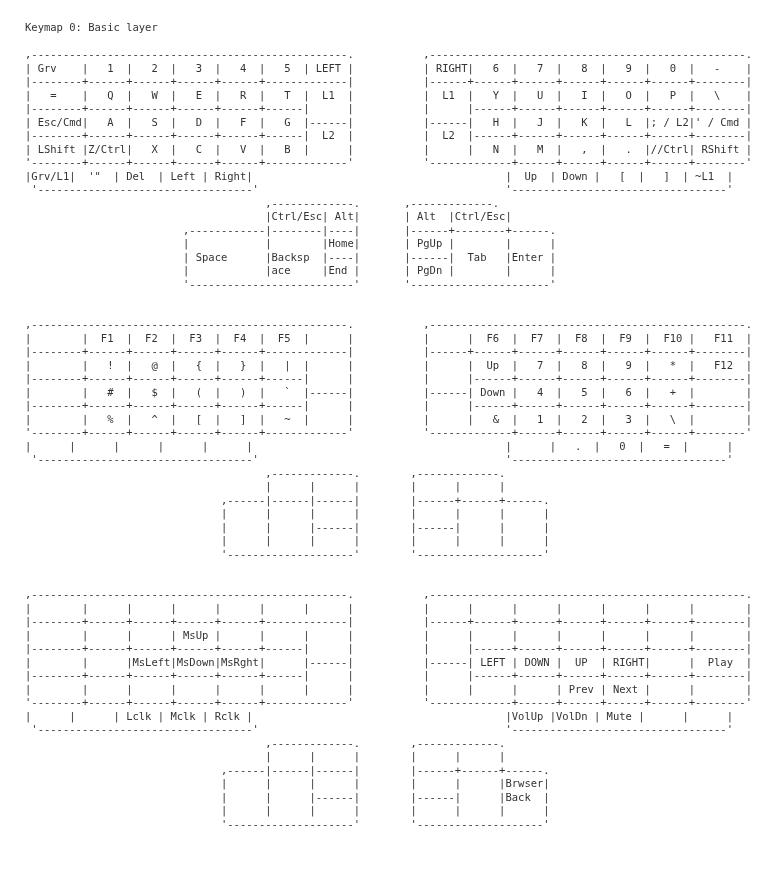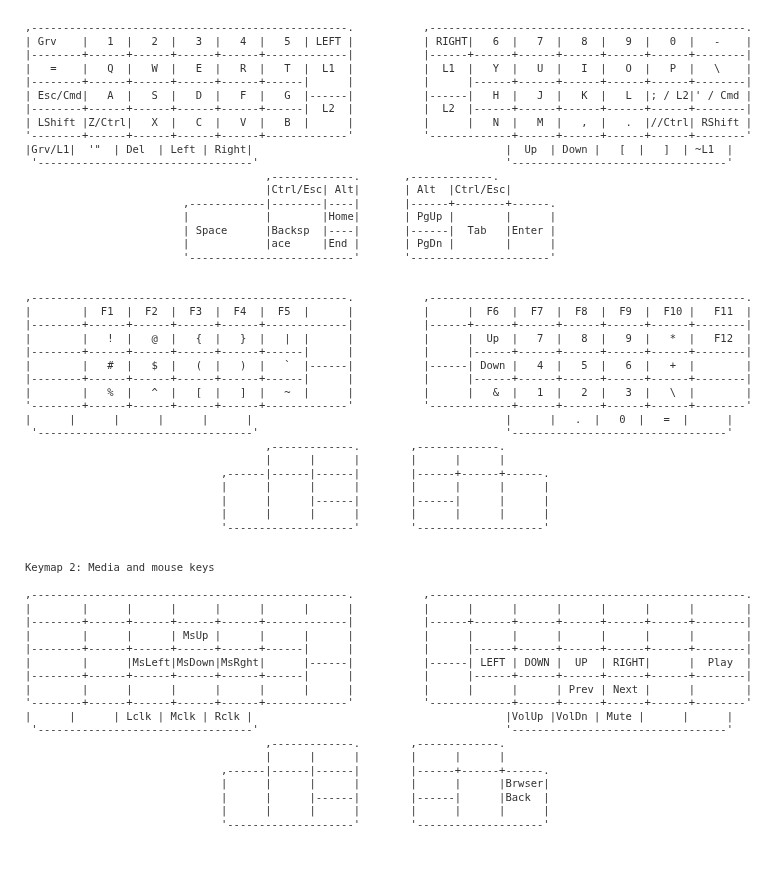--- a/index.html
+++ b/index.html
@@ -31,20 +31,21 @@
     margin: 0 0 27px 0;
     white-space: pre;
   }
 </style>
 </head>
 <body style="background: rgb(255, 255, 255); --text-color: #333333;">
 
 <main class="doc">
 
   <section>
+    <h2 class="section-title">Keymap 0: Basic layer</h2>
     <pre class="ascii-art">,--------------------------------------------------.           ,--------------------------------------------------.
 | Grv    |   1  |   2  |   3  |   4  |   5  | LEFT |           | RIGHT|   6  |   7  |   8  |   9  |   0  |   -    |
 |--------+------+------+------+------+-------------|           |------+------+------+------+------+------+--------|
 |   =    |   Q  |   W  |   E  |   R  |   T  |  L1  |           |  L1  |   Y  |   U  |   I  |   O  |   P  |   \    |
 |--------+------+------+------+------+------|      |           |      |------+------+------+------+------+--------|
 | Esc/Cmd|   A  |   S  |   D  |   F  |   G  |------|           |------|   H  |   J  |   K  |   L  |; / L2|' / Cmd |
 |--------+------+------+------+------+------|  L2  |           |  L2  |------+------+------+------+------+--------|
 | LShift |Z/Ctrl|   X  |   C  |   V  |   B  |      |           |      |   N  |   M  |   ,  |   .  |//Ctrl| RShift |
 '--------+------+------+------+------+-------------'           '-------------+------+------+------+------+--------'
 |Grv/L1|  '"  | Del  | Left | Right|                                        |  Up  | Down |   [  |   ]  | ~L1  |
@@ -73,21 +74,20 @@
                                       ,-------------.        ,-------------.
                                       |      |      |        |      |      |
                                ,------|------|------|        |------+------+------.
                                |      |      |      |        |      |      |      |
                                |      |      |------|        |------|      |      |
                                |      |      |      |        |      |      |      |
                                '--------------------'        '--------------------'</pre>
   </section>
 
   <section>
-    <h2 class="section-title">Keymap 2: Media and mouse keys</h2>
     <pre class="ascii-art">,--------------------------------------------------.           ,--------------------------------------------------.
 |        |      |      |      |      |      |      |           |      |      |      |      |      |      |        |
 |--------+------+------+------+------+-------------|           |------+------+------+------+------+------+--------|
 |        |      |      | MsUp |      |      |      |           |      |      |      |      |      |      |        |
 |--------+------+------+------+------+------|      |           |      |------+------+------+------+------+--------|
 |        |      |MsLeft|MsDown|MsRght|      |------|           |------| LEFT | DOWN |  UP  | RIGHT|      |  Play  |
 |--------+------+------+------+------+------|      |           |      |------+------+------+------+------+--------|
 |        |      |      |      |      |      |      |           |      |      |      | Prev | Next |      |        |
 '--------+------+------+------+------+-------------'           '-------------+------+------+------+------+--------'
 |      |      | Lclk | Mclk | Rclk |                                        |VolUp |VolDn | Mute |      |      |

